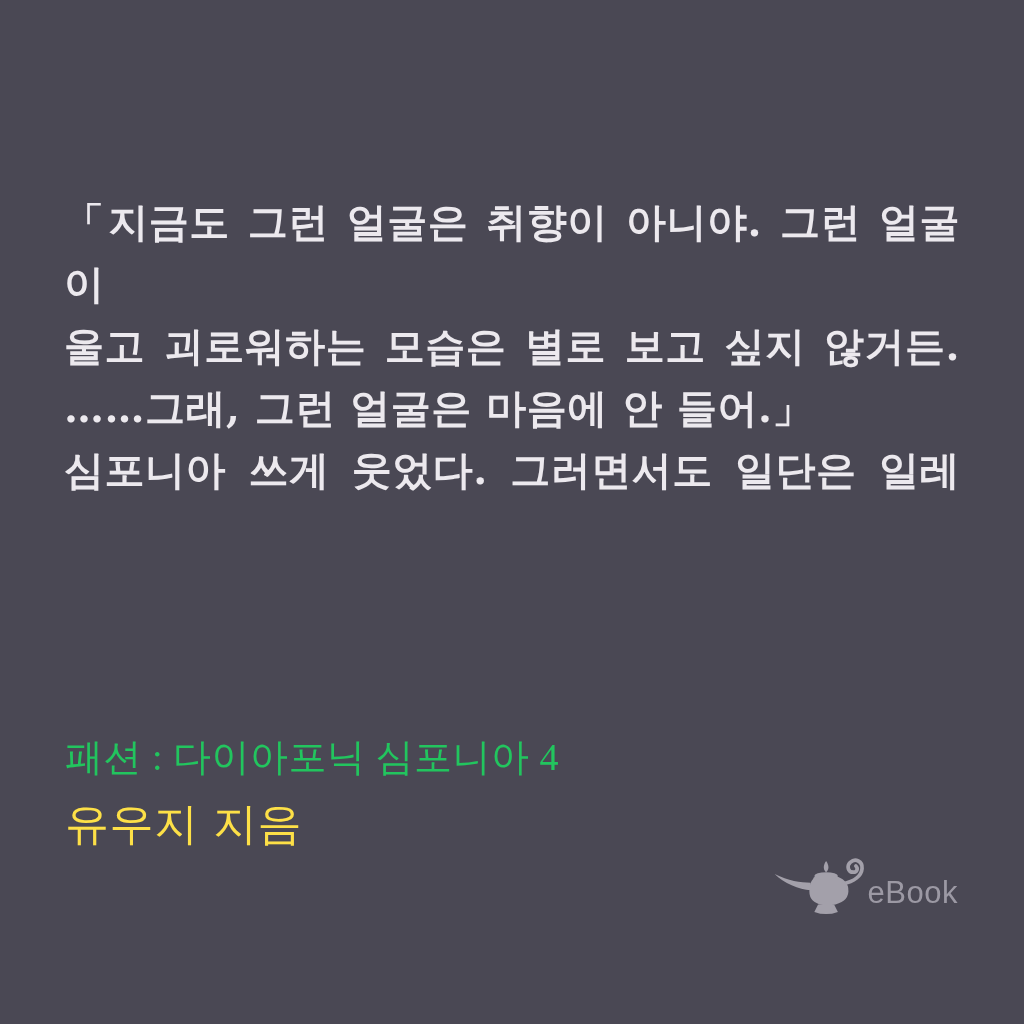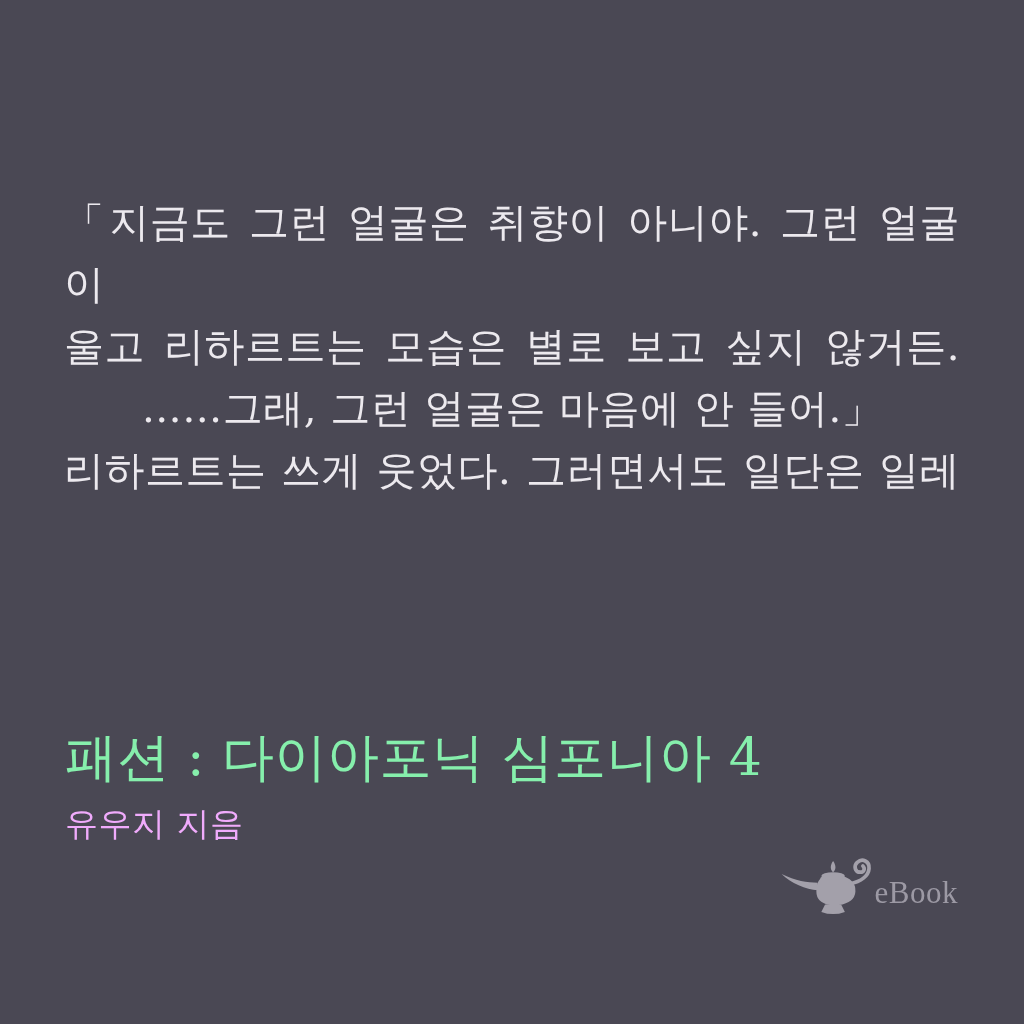--- a/index.html
+++ b/index.html
@@ -21,80 +21,81 @@
   }
   .quote {
     position: absolute;
     left: 64px;
     right: 64px;
     top: 191px;
     color: #ece9ee;
     font-size: 40px;
     line-height: 62px;
     letter-spacing: 0.5px;
-    font-weight: 400;
+    font-weight: 700;
   }
   .quote .line {
     white-space: normal;
-    text-align: center;
+    text-align: left;
   }
   .quote .line.justify {
     text-align: justify;
     text-align-last: justify;
   }
   .book-title {
     position: absolute;
     left: 65px;
     top: 731px;
-    color: #86efac;
-    font-size: 52px;
+    color: #22c55e;
+    font-size: 38px;
     line-height: 52px;
     letter-spacing: 0.5px;
+    font-family: Liberation Serif, serif;
   }
   .book-author {
     position: absolute;
     left: 65px;
     top: 801px;
-    color: #f0abfc;
-    font-size: 33px;
+    color: #fde047;
+    font-size: 44px;
     line-height: 46px;
     letter-spacing: 0.5px;
   }
   .ebook-logo {
     position: absolute;
     right: 66px;
     bottom: 109px;
     display: flex;
     align-items: flex-end;
   }
   .ebook-logo svg {
     display: block;
     width: 102px;
     height: 62px;
   }
   .ebook-logo .logo-label {
-    font-family: Liberation Serif, serif;
+    font-family: Liberation Sans, sans-serif;
     font-size: 31px;
     line-height: 31px;
     color: #9c99a4;
     margin-left: -6px;
     margin-bottom: 7px;
     letter-spacing: 0.5px;
   }
 </style>
 </head>
 <body>
 
 <div class="page">
 
   <div class="quote">
     <div class="line justify">「지금도 그런 얼굴은 취향이 아니야. 그런 얼굴이</div>
-    <div class="line justify">울고 리하르트는 모습은 별로 보고 싶지 않거든.</div>
+    <div class="line justify">울고 괴로워하는 모습은 별로 보고 싶지 않거든.</div>
     <div class="line">……그래, 그런 얼굴은 마음에 안 들어.」</div>
-    <div class="line justify">리하르트는 쓰게 웃었다. 그러면서도 일단은 일레</div>
+    <div class="line justify">심포니아 쓰게 웃었다. 그러면서도 일단은 일레</div>
   </div>
 
   <div class="book-title">패션 : 다이아포닉 심포니아 4</div>
 
   <div class="book-author">유우지 지음</div>
 
   <div class="ebook-logo">
     <svg viewBox="0 0 160 100" xmlns="http://www.w3.org/2000/svg" aria-hidden="true">
       <g fill="#a3a0aa">
 

